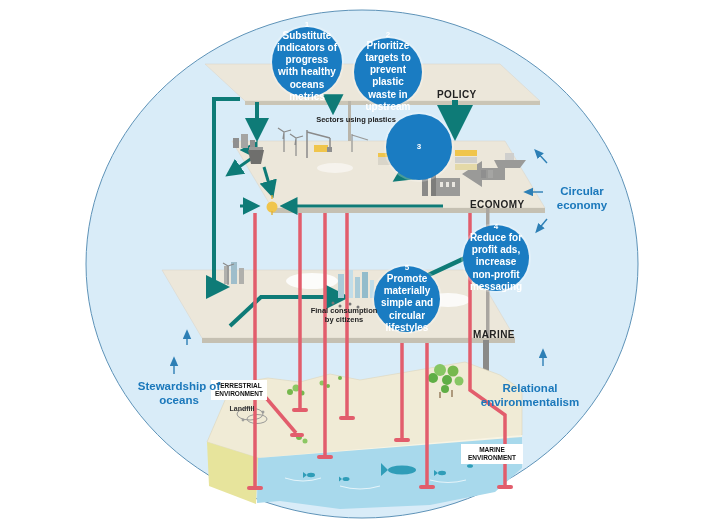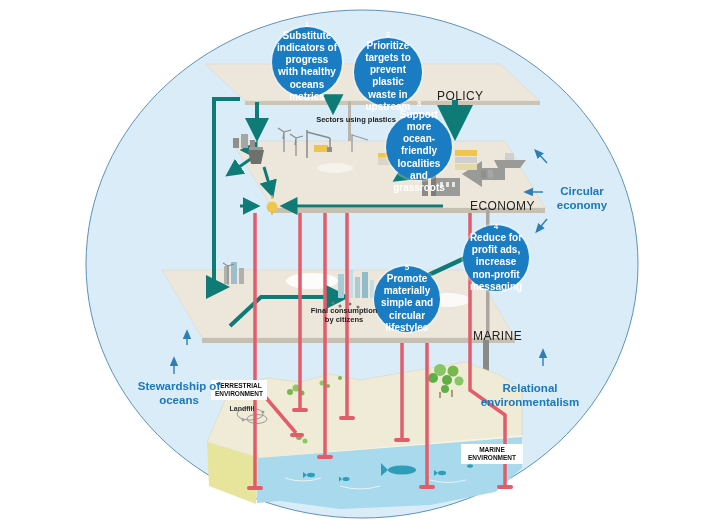--- a/index.html
+++ b/index.html
@@ -6,21 +6,21 @@
   .stage{position:relative;width:720px;height:530px;background:#ffffff;
          font-family:"Liberation Sans",sans-serif;overflow:hidden;}
   .stage svg{position:absolute;left:0;top:0;}
 
   .step{position:absolute;border-radius:50%;background:#1a7cc2;color:#fff;
         display:flex;flex-direction:column;align-items:center;justify-content:center;
         text-align:center;box-sizing:border-box;padding:5px;box-shadow:0 0 0 2px rgba(255,255,255,.25);}
   .step .num{font-weight:bold;font-size:8px;line-height:1.1;}
   .step .txt{font-weight:bold;font-size:10px;line-height:1.22;}
 
-  .layer-label{position:absolute;font-size:12px;font-weight:normal;color:#222;letter-spacing:.4px;}
+  .layer-label{position:absolute;font-size:10px;font-weight:bold;color:#222;letter-spacing:.4px;}
   .anno{position:absolute;font-size:7.5px;font-weight:bold;color:#222;
         text-align:center;line-height:1.2;}
   .envbox{position:absolute;background:#ffffff;color:#111;font-size:6.5px;font-weight:bold;
           text-align:center;line-height:1.25;padding:2px 3px;}
   .side-label{position:absolute;color:#1b78bb;font-weight:bold;font-size:11.5px;
               text-align:center;line-height:1.25;}
   .credit{position:absolute;left:272px;top:484px;font-size:8.5px;color:#3a3a3a;line-height:1.5;}
 </style>
 </head>
 <body>
@@ -207,21 +207,20 @@
   <div class="step" style="left:272px;top:27px;width:70px;height:70px;">
     <div class="num">1</div>
     <div class="txt">Substitute indicators of progress with healthy oceans metrics</div>
   </div>
   <div class="step" style="left:354px;top:38px;width:68px;height:68px;">
     <div class="num">2</div>
     <div class="txt">Prioritize targets to prevent plastic waste in upstream</div>
   </div>
   <div class="step" style="left:386px;top:114px;width:66px;height:66px;">
     <div class="num">3</div>
-    <div class="txt">Support more ocean-friendly localities and grassroots</div>
   </div>
   <div class="step" style="left:463px;top:225px;width:66px;height:66px;">
     <div class="num">4</div>
     <div class="txt">Reduce for profit ads, increase non-profit messaging</div>
   </div>
   <div class="step" style="left:374px;top:266px;width:66px;height:66px;">
     <div class="num">5</div>
     <div class="txt">Promote materially simple and circular lifestyles</div>
   </div>
 

